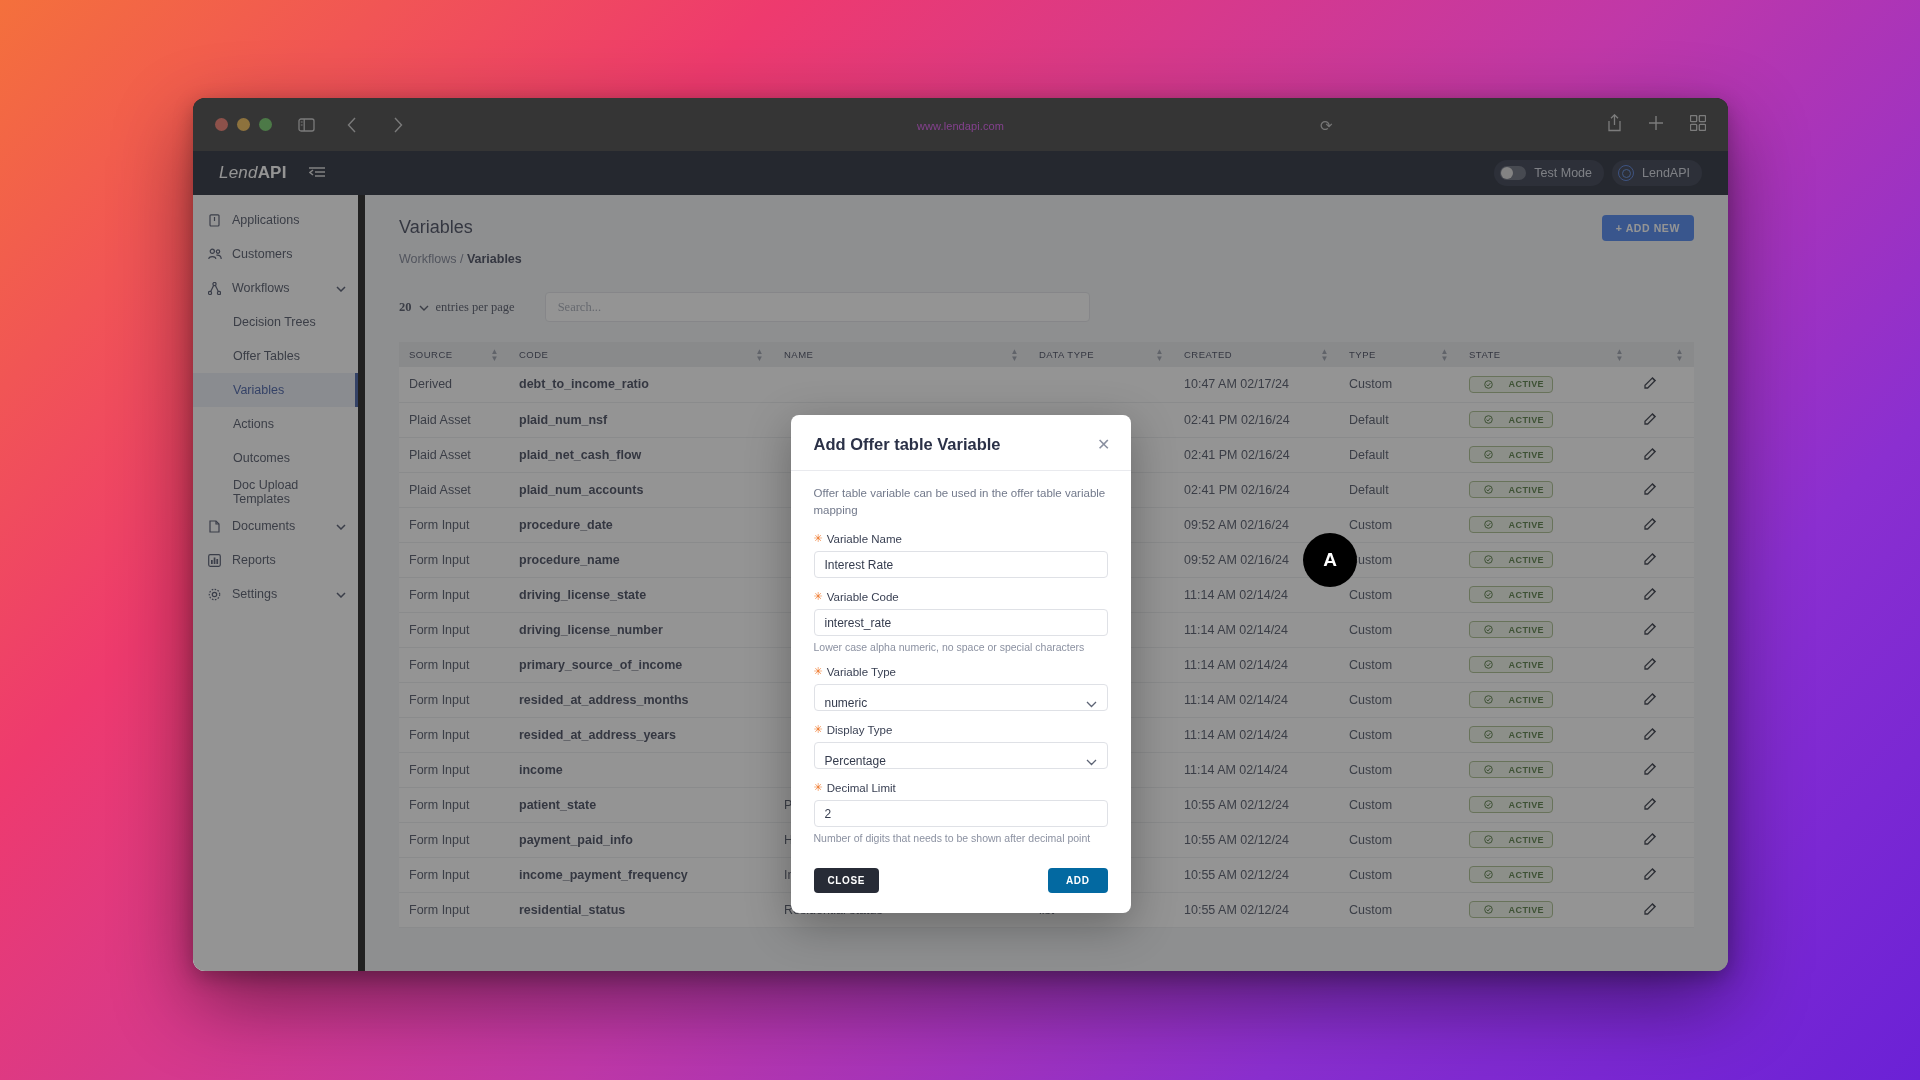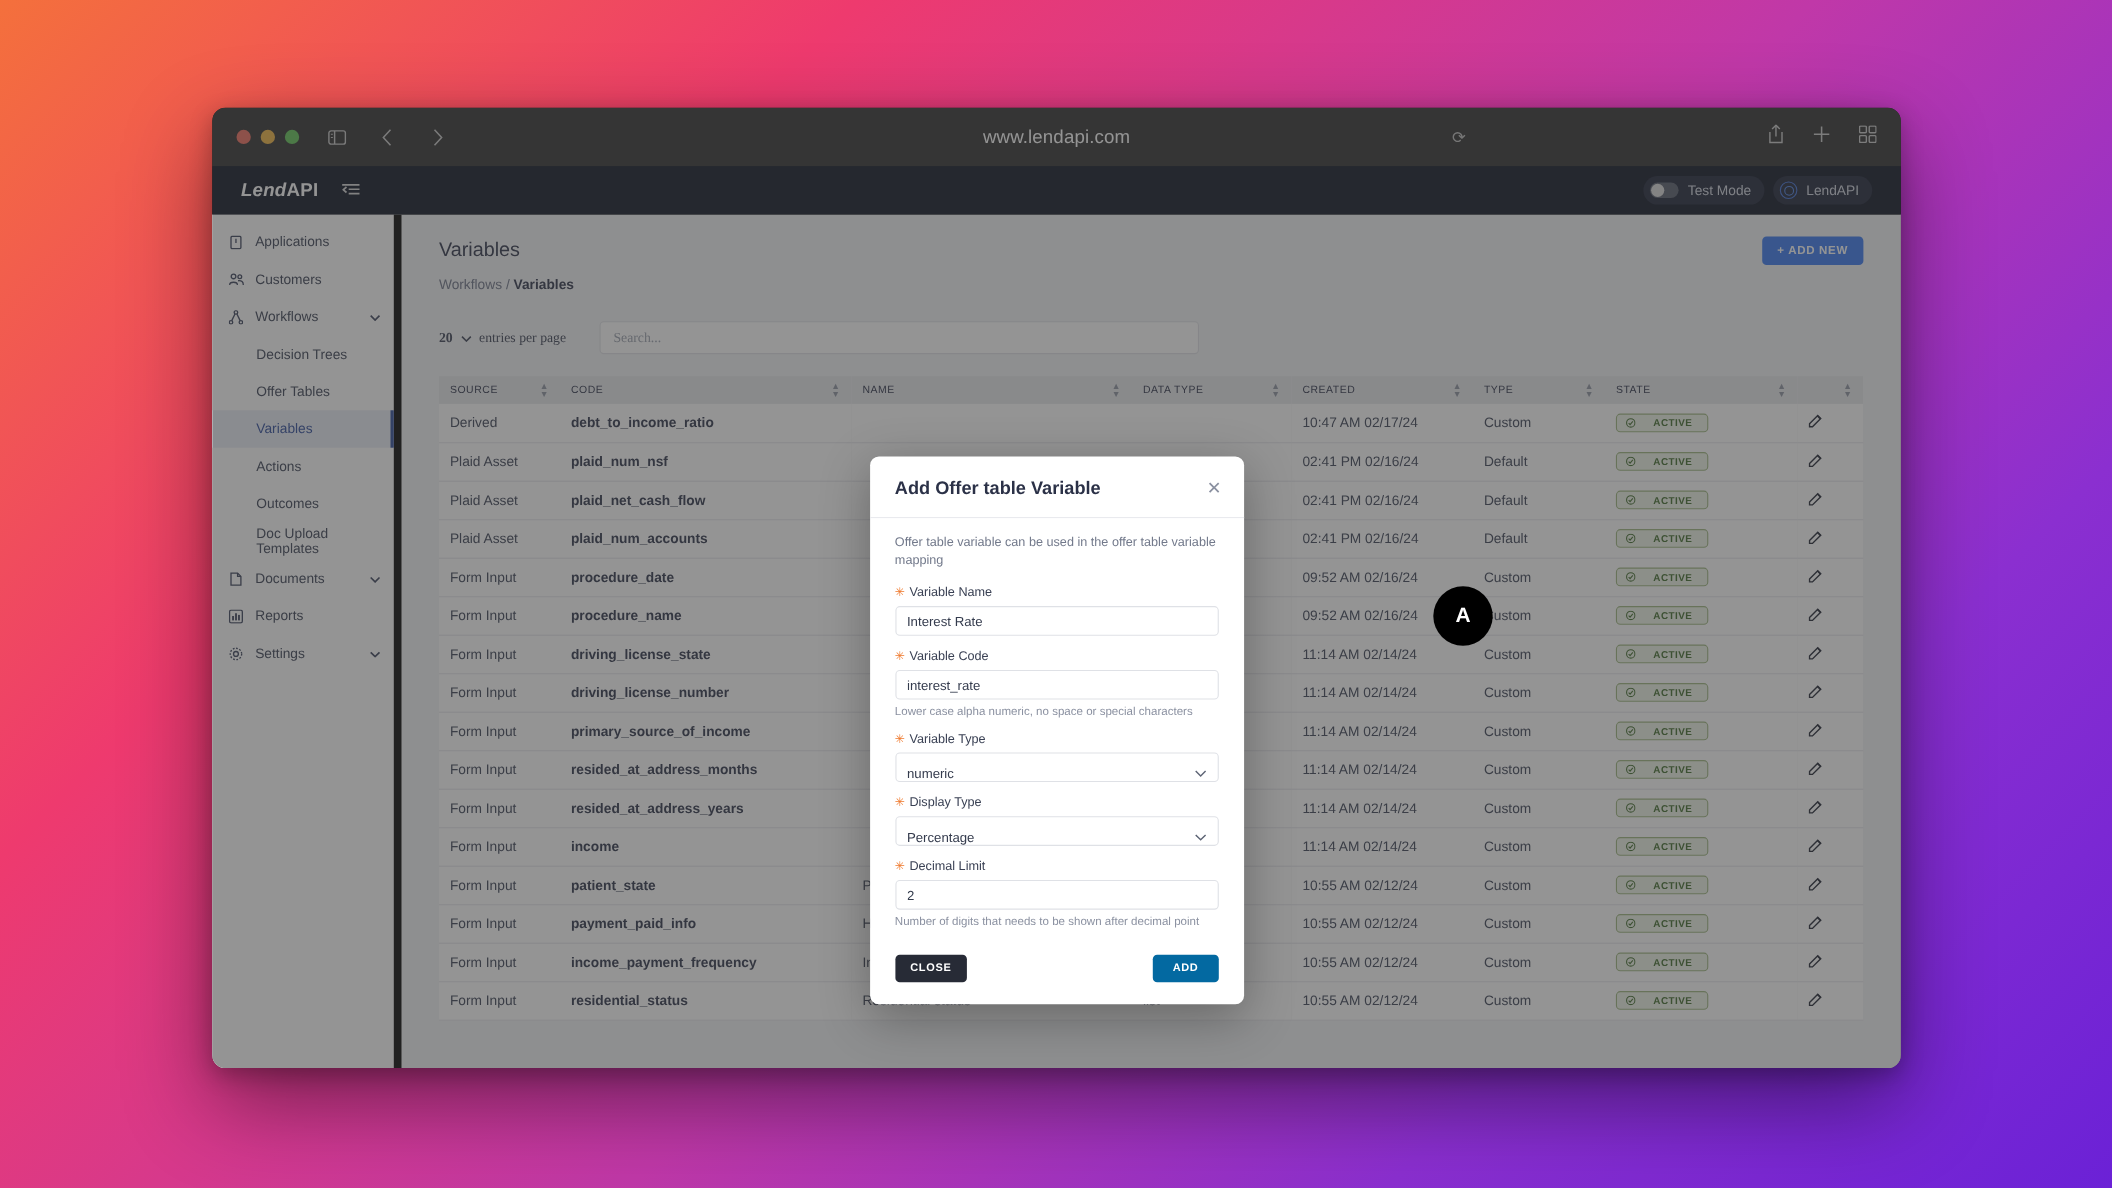--- a/index.html
+++ b/index.html
@@ -26,30 +26,30 @@
     position: relative;
   }
   .traffic { display:flex; gap:9px; align-items:center; }
   .dot { width: 13px; height: 13px; border-radius: 50%; }
   .dot.red { background:#ef6a5b; } .dot.yellow{ background:#f0b43f;} .dot.green{background:#5fc455;}
   .chrome-icon {
     color:#c6c6c6; margin-left:22px; display:flex; align-items:center; justify-content:center;
     width:24px;height:24px;cursor:pointer;
   }
   #url-bar-wrap { position:absolute; left:50%; transform:translateX(-50%); width:620px; text-align:center; }
-  #url-text { color:#ffffff; font-size:17px; letter-spacing:.1px; }
+  #url-text { color:#d946ef; font-size:11px; letter-spacing:.1px; }
   #reload-icon { position:absolute; right:-62px; top:1px; color:#bdbdbd; font-size:15px; }
   #chrome-right { margin-left:auto; display:flex; gap:26px; align-items:center; color:#c9c9c9; }
   
   #app-header {
     height: 44px; background:#0b1020; display:flex; align-items:center;
     padding: 0 26px; position:relative;
   }
   #brand { font-size:17px; color:#fff; letter-spacing:.2px; }
-  #brand i { font-style:italic; font-weight:700; }
+  #brand i { font-style:italic; font-weight:400; }
   #brand b { font-weight:700; }
   #collapse-icon { margin-left:22px; color:#d6d6d6; display:flex; }
   #header-right { margin-left:auto; display:flex; align-items:flex-start; gap:8px; }
   .pill {
     background:#1b2236; border-radius:16px; height:26px; display:flex; align-items:center;
     padding: 0 12px 0 6px; gap:8px; color:#cfd3de; font-size:12.5px;
   }
   .toggle-track { width:26px; height:14px; border-radius:8px; background:#555b6b; position:relative; }
   .toggle-knob { position:absolute; left:1px; top:1px; width:12px;height:12px;border-radius:50%;background:#d9d9d9; }
   .acct-logo { width:16px;height:16px;border-radius:50%;background:#1b2236;border:1.5px solid #3f6fd6;
@@ -87,21 +87,21 @@
     text-align:left; height:25px; padding:0 10px; position:relative; white-space:nowrap;
   }
   thead th .sorter { position:absolute; right:10px; top:50%; transform:translateY(-50%);
                      color:#8d93a1; font-size:8px; line-height:7px; cursor:pointer; }
   tbody td { height:35px; padding:0 10px; font-size:12.5px; color:#3a4154;
              border-bottom:1px solid #e9eaee; background:#fff; white-space:nowrap;
              overflow:hidden; text-overflow:ellipsis; }
   td.code { color:#2b3147; font-weight:600; }
   .badge { display:inline-flex; align-items:center; gap:16px; border:1px solid #9db67f;
            color:#3f6b2b; background:#eef3e6; border-radius:4px; height:17px;
-           padding:0 8px; font-size:9px; font-weight:700; letter-spacing:.4px; width:84px; }
+           padding:0 8px; font-size:9px; font-weight:700; letter-spacing:.4px; width:84px;justify-content:flex-end; }
   .edit-ico { color:#1d2230; cursor:pointer; }
   
   #overlay { position:absolute; inset:0; background:rgba(60,60,60,.55); z-index:30; }
   #modal {
     position:absolute; left:50%; top:317px; transform:translateX(-50%);
     width:340px; background:#fff; border-radius:8px; z-index:40;
     box-shadow:0 12px 45px rgba(0,0,0,.3); padding: 20px 23px 0 23px;
   }
   #modal-title { font-size:16.5px; color:#2b3147; font-weight:700; padding-bottom:16px; }
   #modal-close { position:absolute; right:20px; top:22px; color:#8a90a0; font-size:16px; cursor:pointer; line-height:1; }

